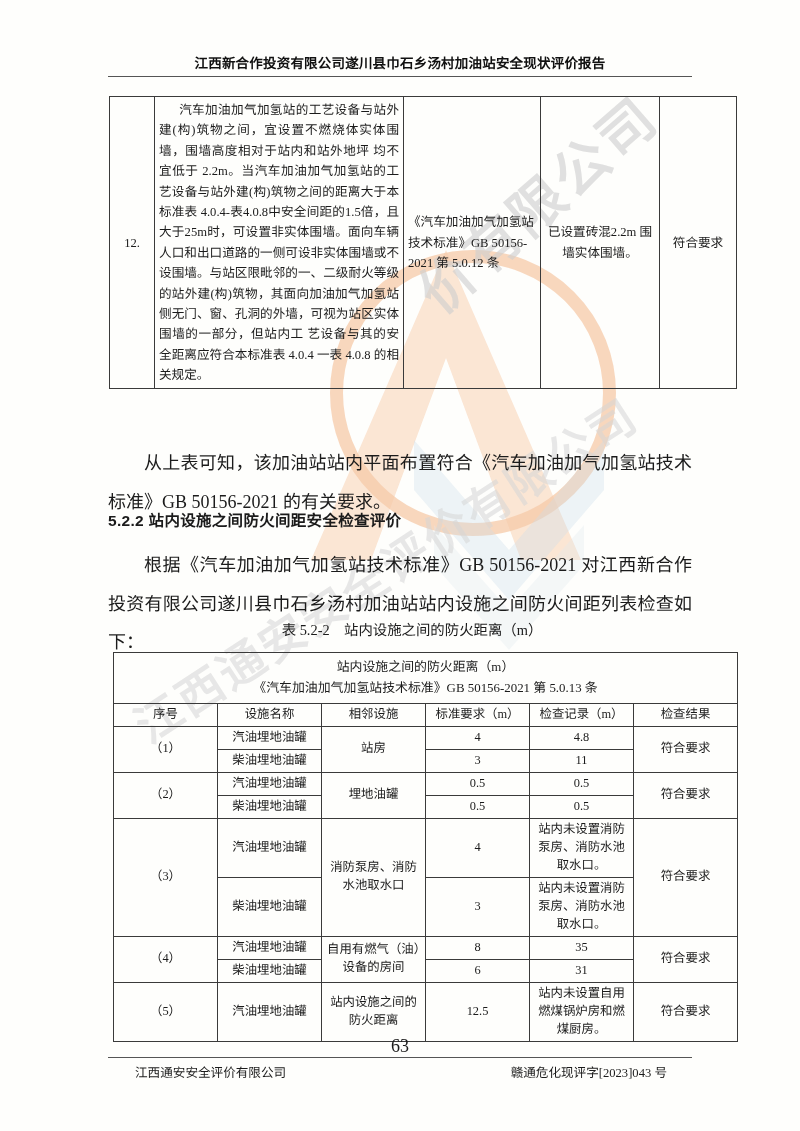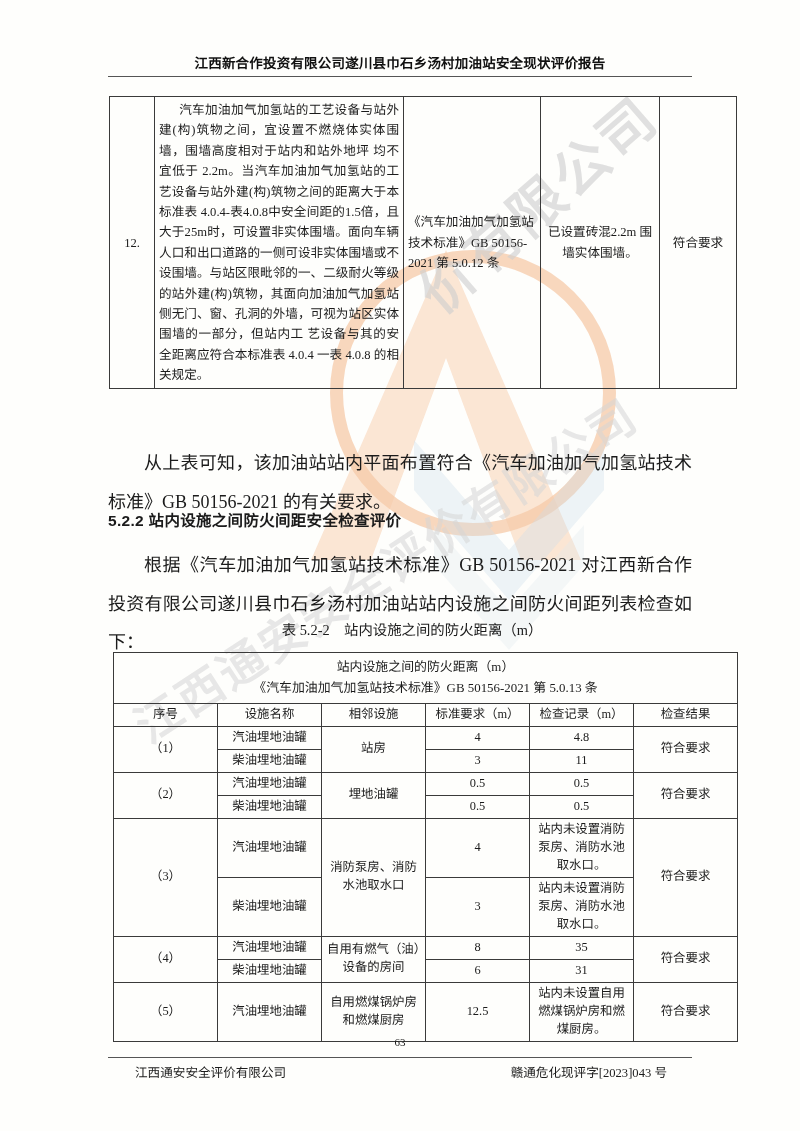--- a/index.html
+++ b/index.html
@@ -218,21 +218,21 @@
   .w-res  { width: 72px; }
   .tbl2 .hdr-cell { line-height: 1.42; }
 
   
   .pgnum {
     position: absolute;
     left: 0;
     top: 1036px;
     width: 800px;
     text-align: center;
-    font-size: 11px;
+    font-size: 18px;
   }
   .ftr-rule {
     position: absolute;
     left: 108px;
     top: 1057px;
     width: 584px;
     height: 1px;
     background: #555;
   }
   .ftr-left {
@@ -357,21 +357,21 @@
             <td class="w-res" rowspan="2">符合要求</td>
           </tr>
           <tr>
             <td class="w-fac">柴油埋地油罐</td>
             <td class="w-std">6</td>
             <td class="w-rec">31</td>
           </tr>
           <tr>
             <td class="w-seq" rowspan="1">（5）</td>
             <td class="w-fac">汽油埋地油罐</td>
-            <td class="w-adj" rowspan="1">自用燃煤锅炉房和燃煤厨房</td>
+            <td class="w-adj" rowspan="1">站内设施之间的防火距离</td>
             <td class="w-std">12.5</td>
             <td class="w-rec">站内未设置自用燃煤锅炉房和燃煤厨房。</td>
             <td class="w-res" rowspan="1">符合要求</td>
           </tr>
         </tbody>
     </table>
 
     <div class="pgnum">63</div>
     <div class="ftr-rule"></div>
     <div class="ftr-left">江西通安安全评价有限公司</div>

